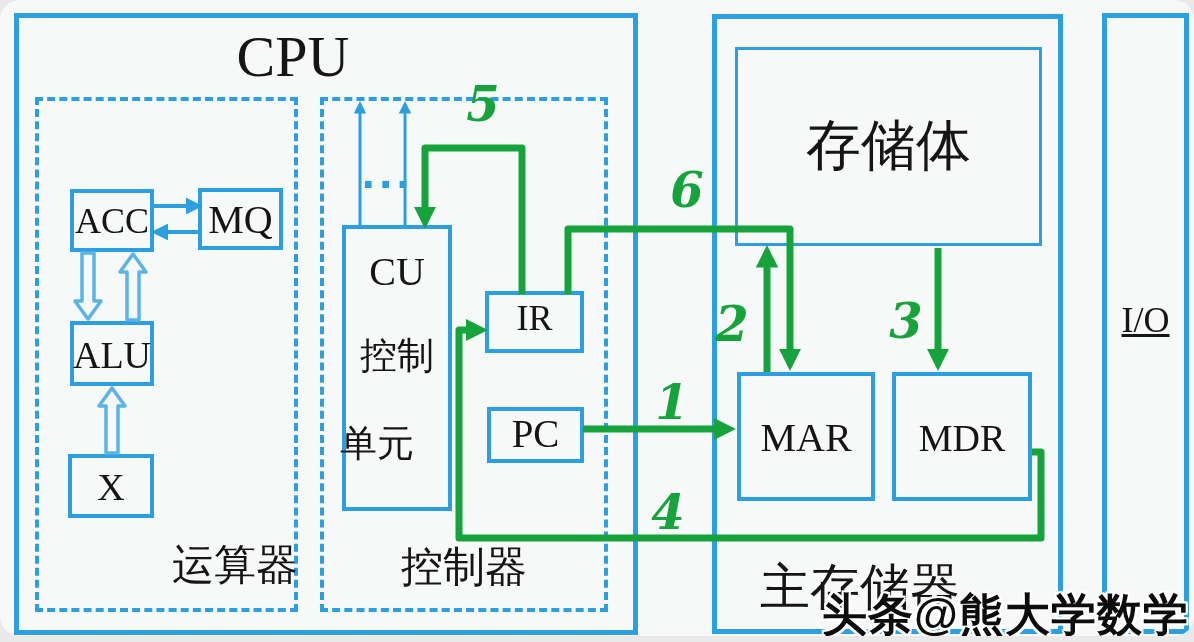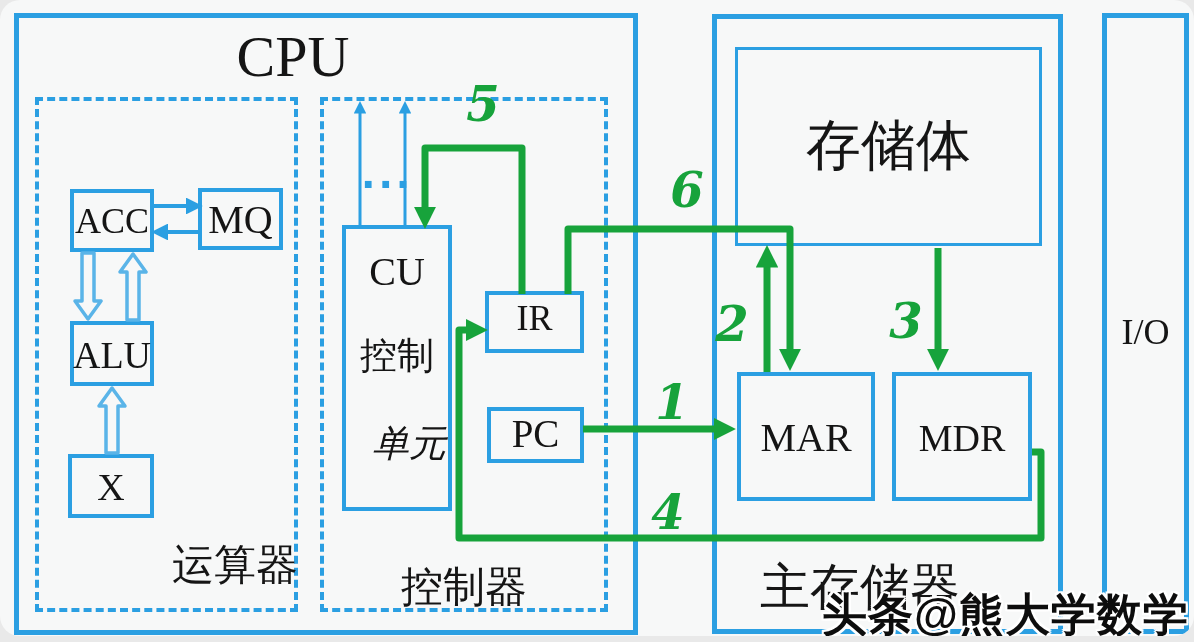--- a/index.html
+++ b/index.html
@@ -45,41 +45,41 @@
   <div class="box solid4" style="left:68px;top:454px;width:86px;height:64px;"></div>
   <div class="box solid4" style="left:342px;top:225px;width:110px;height:286px;"></div>
   <div class="box solid4" style="left:485px;top:291px;width:99px;height:62px;"></div>
   <div class="box solid4" style="left:487px;top:407px;width:97px;height:56px;"></div>
   <div class="box solid3" style="left:735px;top:47px;width:307px;height:199px;"></div>
   <div class="box solid4" style="left:737px;top:372px;width:138px;height:129px;"></div>
   <div class="box solid4" style="left:892px;top:372px;width:140px;height:129px;"></div>
 
   <div class="lbl" style="left:163px;top:28px;width:260px;font-size:58px;">CPU</div>
   <div class="lbl cjk" style="left:35px;top:544px;width:263px;font-size:42px;text-align:right;">运算器</div>
-  <div class="lbl cjk" style="left:320px;top:566px;width:288px;font-size:42px;font-family:Liberation Serif, serif;">控制器</div>
+  <div class="lbl cjk" style="left:320px;top:546px;width:288px;font-size:42px;font-family:Liberation Serif, serif;">控制器</div>
 
   <div class="lbl" style="left:70px;top:203px;width:84px;font-size:36px;">ACC</div>
   <div class="lbl" style="left:198px;top:200px;width:85px;font-size:40px;">MQ</div>
   <div class="lbl" style="left:70px;top:336px;width:84px;font-size:38px;">ALU</div>
   <div class="lbl" style="left:68px;top:468px;width:86px;font-size:38px;">X</div>
 
   <div class="lbl" style="left:342px;top:252px;width:110px;font-size:40px;">CU</div>
   <div class="lbl cjk" style="left:342px;top:337px;width:110px;font-size:37px;">控制</div>
-  <div class="lbl cjk" style="left:354px;top:425px;width:110px;font-size:37px;font-style:italic;">单元</div>
+  <div class="lbl cjk" style="left:322px;top:425px;width:110px;font-size:37px;">单元</div>
   <div class="dots" style="left:361px;top:165px;">···</div>
 
   <div class="lbl" style="left:485px;top:300px;width:99px;font-size:36px;">IR</div>
   <div class="lbl" style="left:487px;top:414px;width:97px;font-size:39px;text-align:center;">PC</div>
 
   <div class="lbl cjk" style="left:735px;top:118px;width:307px;font-size:55px;">存储体</div>
   <div class="lbl" style="left:737px;top:418px;width:138px;font-size:40px;">MAR</div>
   <div class="lbl" style="left:892px;top:419px;width:140px;font-size:38px;">MDR</div>
   <div class="lbl cjk" style="left:690px;top:562px;width:340px;font-size:50px;text-align:center;">主存储器</div>
 
-  <div class="lbl" style="left:1102px;top:314px;width:87px;font-size:36px;">I/O</div>
+  <div class="lbl" style="left:1102px;top:302px;width:87px;font-size:36px;text-decoration:underline;">I/O</div>
 
   <svg class="overlay" width="1194" height="642" viewBox="0 0 1194 642">
     <defs>
       <marker id="ga" markerWidth="3.4" markerHeight="3.2" refX="0.5" refY="1.6" orient="auto" markerUnits="strokeWidth">
         <path d="M0,0 L3.2,1.6 L0,3.2 Z" fill="#17a33b"></path>
       </marker>
       <marker id="ba" markerWidth="4.5" markerHeight="4.2" refX="0.5" refY="2.1" orient="auto" markerUnits="strokeWidth">
         <path d="M0,0 L4.2,2.1 L0,4.2 Z" fill="#2b9fe2"></path>
       </marker>
     </defs>

